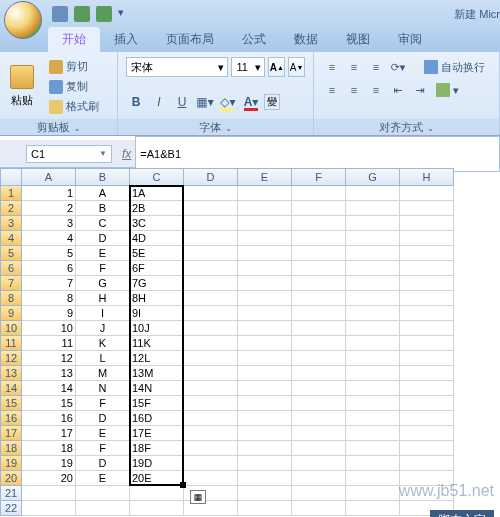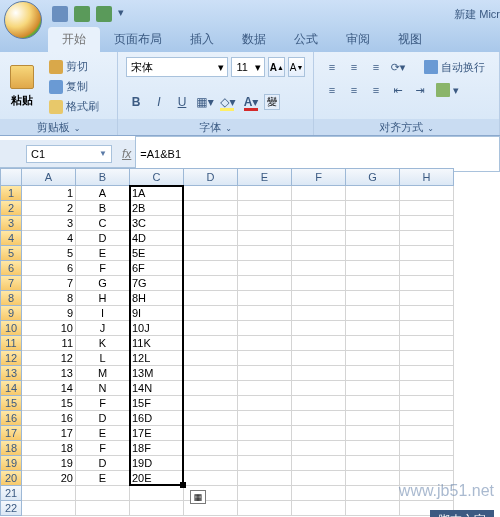--- a/index.html
+++ b/index.html
@@ -9,31 +9,31 @@
 .titlebar { height: 28px; background: linear-gradient(#cde0f7,#bad4f0); display: flex; align-items: center; padding-left: 4px; color: #3b5a82; }
 .office-btn { width: 38px; height: 38px; border-radius: 50%; background: radial-gradient(circle at 30% 30%, #fff, #f7d77b 40%, #d18a2e 70%, #6a3 75%, #2a6cb0); border: 1px solid #5a7aa6; position: relative; top: 6px; z-index: 5; }
 .qat { display: flex; gap: 6px; margin-left: 10px; }
 .qat-icon { width: 16px; height: 16px; background: #6a8fbf; border-radius: 2px; }
 .qat-drop { width: 10px; color: #3b5a82; }
 .title-text { margin-left: auto; margin-right: 0; color: #3b5a82; }
 
 
 .ribbon-tabs { height: 24px; background: linear-gradient(#bad4f0,#a9c8ea); display: flex; align-items: flex-end; padding-left: 48px; gap: 0; }
 .tab { padding: 4px 14px; color: #3b5a82; cursor: pointer; font-size: 12px; }
-.tab.active { background: #e8f1fb; border-radius: 4px 4px 0 0; color: #737373; }
+.tab.active { background: #e8f1fb; border-radius: 4px 4px 0 0; color: #8b5cf6; }
 
 
 .ribbon { height: 84px; background: linear-gradient(#e8f1fb,#d6e6f7); border-bottom: 1px solid #8ba9ce; display: flex; }
 .ribbon-group { border-right: 1px solid #b8cde6; padding: 2px 4px; display: flex; flex-direction: column; justify-content: space-between; }
 .group-label { height: 16px; background: #c9dcf2; text-align: center; font-size: 11px; color: #3b5a82; line-height: 16px; margin: 0 -4px -2px -4px; }
 .group-label::after { content: "⌄"; margin-left: 4px; font-size: 8px; }
 
 
 .clip-body { display: flex; gap: 6px; flex: 1; align-items: center; }
-.paste-btn { width: 36px; display: flex; flex-direction: column; align-items: center; gap: 4px; padding: 2px; cursor: pointer; font-weight: bold; }
+.paste-btn { width: 36px; display: flex; flex-direction: column; align-items: center; gap: 4px; padding: 2px; cursor: pointer; }
 .paste-icon { width: 24px; height: 24px; background: linear-gradient(#f7d77b,#e0a84a); border: 1px solid #b98a3a; border-radius: 2px; }
 .clip-stack { display: flex; flex-direction: column; gap: 2px; }
 .clip-item { display: flex; align-items: center; gap: 3px; height: 18px; padding: 0 3px; cursor: pointer; font-size: 11px; color: #3b5a82; }
 .clip-ic { width: 14px; height: 14px; background: #d9a84a; border-radius: 2px; }
 .clip-ic.copy { background: #6a9ad4; }
 .clip-ic.fmt { background: #e8c86a; }
 
 
 .font-body { flex: 1; display: flex; flex-direction: column; gap: 15px; padding: 3px 4px; text-align: center; }
 .font-row { display: flex; gap: 3px; align-items: center; }
@@ -84,26 +84,26 @@
     <div class="qat-icon"></div>
     <div class="qat-icon" style="background:#5a9a5a"></div>
     <div class="qat-icon" style="background:#5a9a5a"></div>
     <div class="qat-drop">▾</div>
   </div>
   <div class="title-text">新建 Micr</div>
 </div>
 
 <div class="ribbon-tabs" id="tabs">
     <div class="tab active">开始</div>
+    <div class="tab">插入</div>
     <div class="tab">页面布局</div>
-    <div class="tab">插入</div>
+    <div class="tab">公式</div>
     <div class="tab">数据</div>
-    <div class="tab">公式</div>
+    <div class="tab">视图</div>
     <div class="tab">审阅</div>
-    <div class="tab">视图</div>
   </div>
 
 <div class="ribbon">
 
   <div class="ribbon-group" style="width:118px">
     <div class="clip-body">
       <div class="paste-btn">
         <div class="paste-icon"></div>
         <span>粘贴</span>
       </div>

